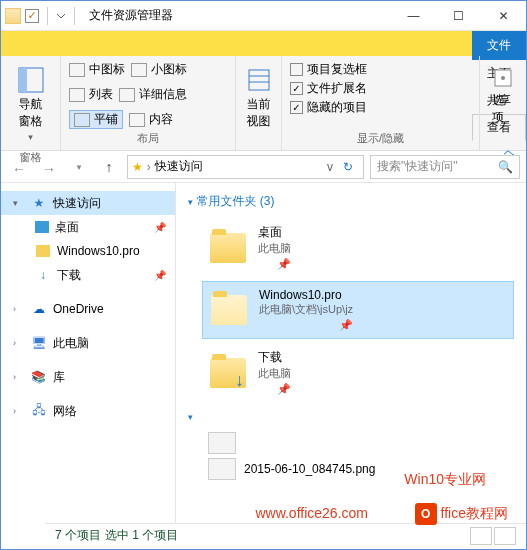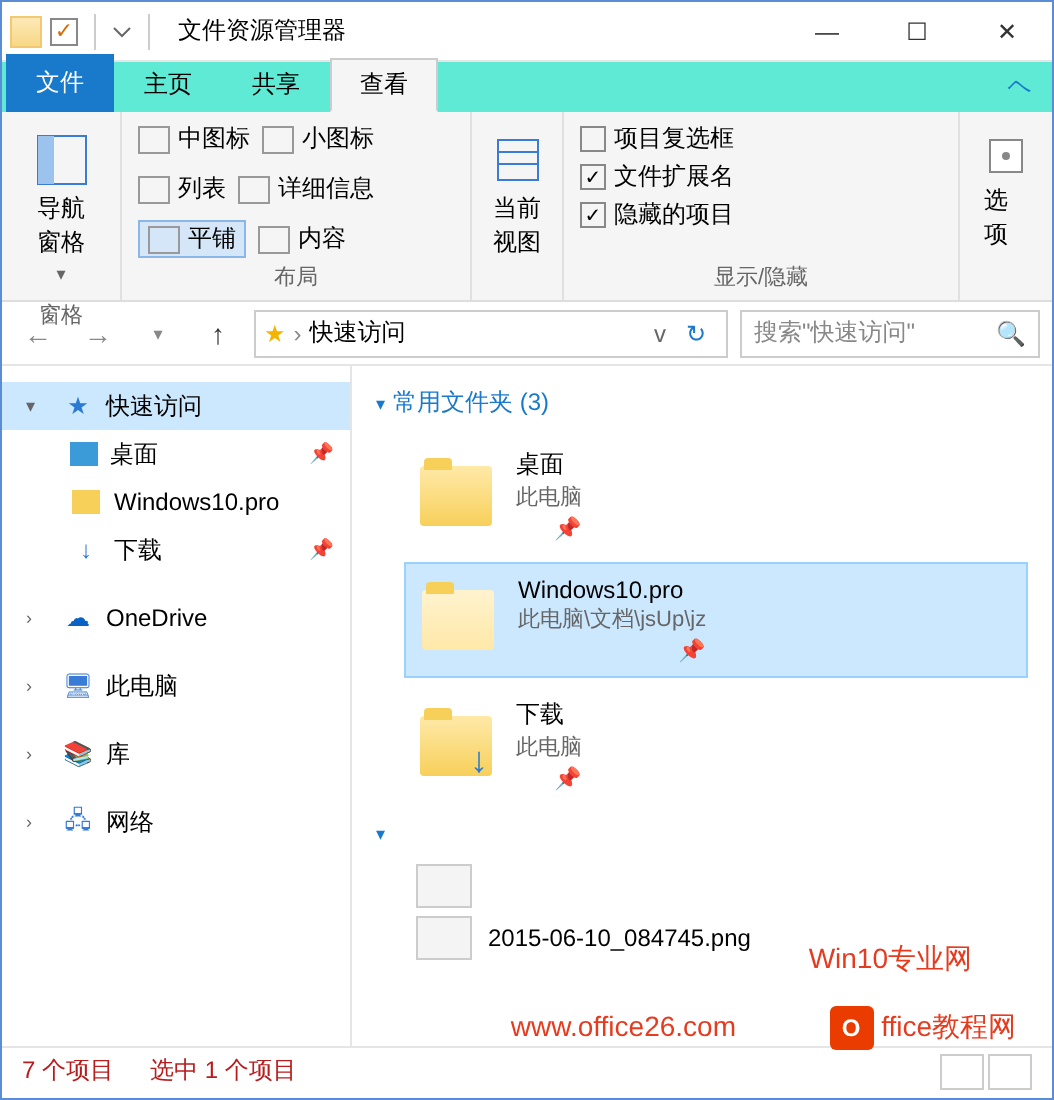--- a/index.html
+++ b/index.html
@@ -10,21 +10,21 @@
 .tb-left { display: flex; align-items: center; padding-left: 4px; gap: 4px; }
 .tb-icon { width: 16px; height: 16px; border: 1px solid #f4c870; background: linear-gradient(#fde9b7,#f7d886); }
 .tb-check { width: 14px; height: 14px; border: 1px solid #888; display: flex; align-items: center; justify-content: center; color: #d66a00; font-size: 11px; }
 .tb-sep { width: 1px; height: 18px; background: #ccc; margin: 0 4px; }
 .tb-title { margin-left: 6px; font-size: 12px; }
 .tb-btns { margin-left: auto; display: flex; }
 .tb-btn { width: 45px; height: 30px; display: flex; align-items: center; justify-content: center; font-size: 12px; color: #333; }
 .tb-btn.close { width: 45px; }
 
 
-.tabs { height: 25px; display: flex; align-items: flex-end; background: #5eead4; padding-left: 2px; }
+.tabs { height: 25px; display: flex; align-items: flex-end; background: #fde047; padding-left: 15px; flex-direction: column; }
 .tab { padding: 4px 14px; border: 1px solid transparent; font-size: 12px; }
 .tab.file { background: #1979ca; color: #fff; padding: 5px 14px; }
 .tab.active { border: 1px solid #ccc; border-bottom-color: #f5f5f5; background: #f5f5f5; }
 .tab-help { margin-left: auto; padding: 4px 10px; color: #1979ca; }
 
 
 .ribbon { height: 95px; background: #f5f5f5; border-bottom: 1px solid #ddd; display: flex; }
 .rgroup { border-right: 1px solid #e0e0e0; padding: 4px 8px; display: flex; flex-direction: column; }
 .rgroup-label { text-align: center; font-size: 11px; color: #666; margin-top: auto; padding-top: 2px; }
 .rbig { display: flex; flex-direction: column; align-items: center; justify-content: center; padding: 6px 4px; gap: 2px; }
@@ -66,21 +66,21 @@
 
 .folder-ico { width: 36px; height: 30px; background: linear-gradient(#ffe9a8,#f7d05a); border-radius: 2px; position: relative; }
 .folder-ico::before { content:""; position:absolute; top:-4px; left:2px; width:14px; height:6px; background:#f7d05a; border-radius:2px 2px 0 0; }
 .folder-ico.open { background: linear-gradient(#fff3cf,#ffe9a8); }
 .dl-arrow { position: absolute; right: 4px; bottom: 2px; color: #2a7ad4; font-size: 18px; font-weight: bold; }
 
 .recent-row { display: flex; align-items: center; gap: 8px; padding: 2px 0 2px 20px; font-size: 12px; }
 .thumb { width: 28px; height: 22px; border: 1px solid #ccc; background: #f4f4f4; }
 
 
-.statusbar { height: 24px; border-top: 1px solid #e5e5e5; display: flex; align-items: center; padding: 0 10px; font-size: 12px; color: #b91c1c; gap: 18px; }
+.statusbar { height: 24px; border-top: 1px solid #e5e5e5; display: flex; align-items: center; padding: 0 10px; font-size: 12px; color: #14532d; gap: 4px; margin-left: 44px; }
 .statusbar .views { margin-left: auto; display: flex; gap: 2px; }
 .viewbtn { width: 22px; height: 18px; border: 1px solid #ccc; }
 
 
 .wm1 { position: absolute; right: 40px; bottom: 60px; color: #e53b1f; font-size: 14px; font-weight: 500; }
 .wm2 { position: absolute; right: 18px; bottom: 24px; font-size: 14px; color: #e53b1f; display: flex; align-items: center; gap: 4px; margin-left: 44px; }
 .wm2 .logo { width: 22px; height: 22px; background: #eb3c00; border-radius: 3px; display: flex; align-items: center; justify-content: center; color: #fff; font-weight: bold; font-size: 12px; }
 
 svg { display: block; }
 </style>

